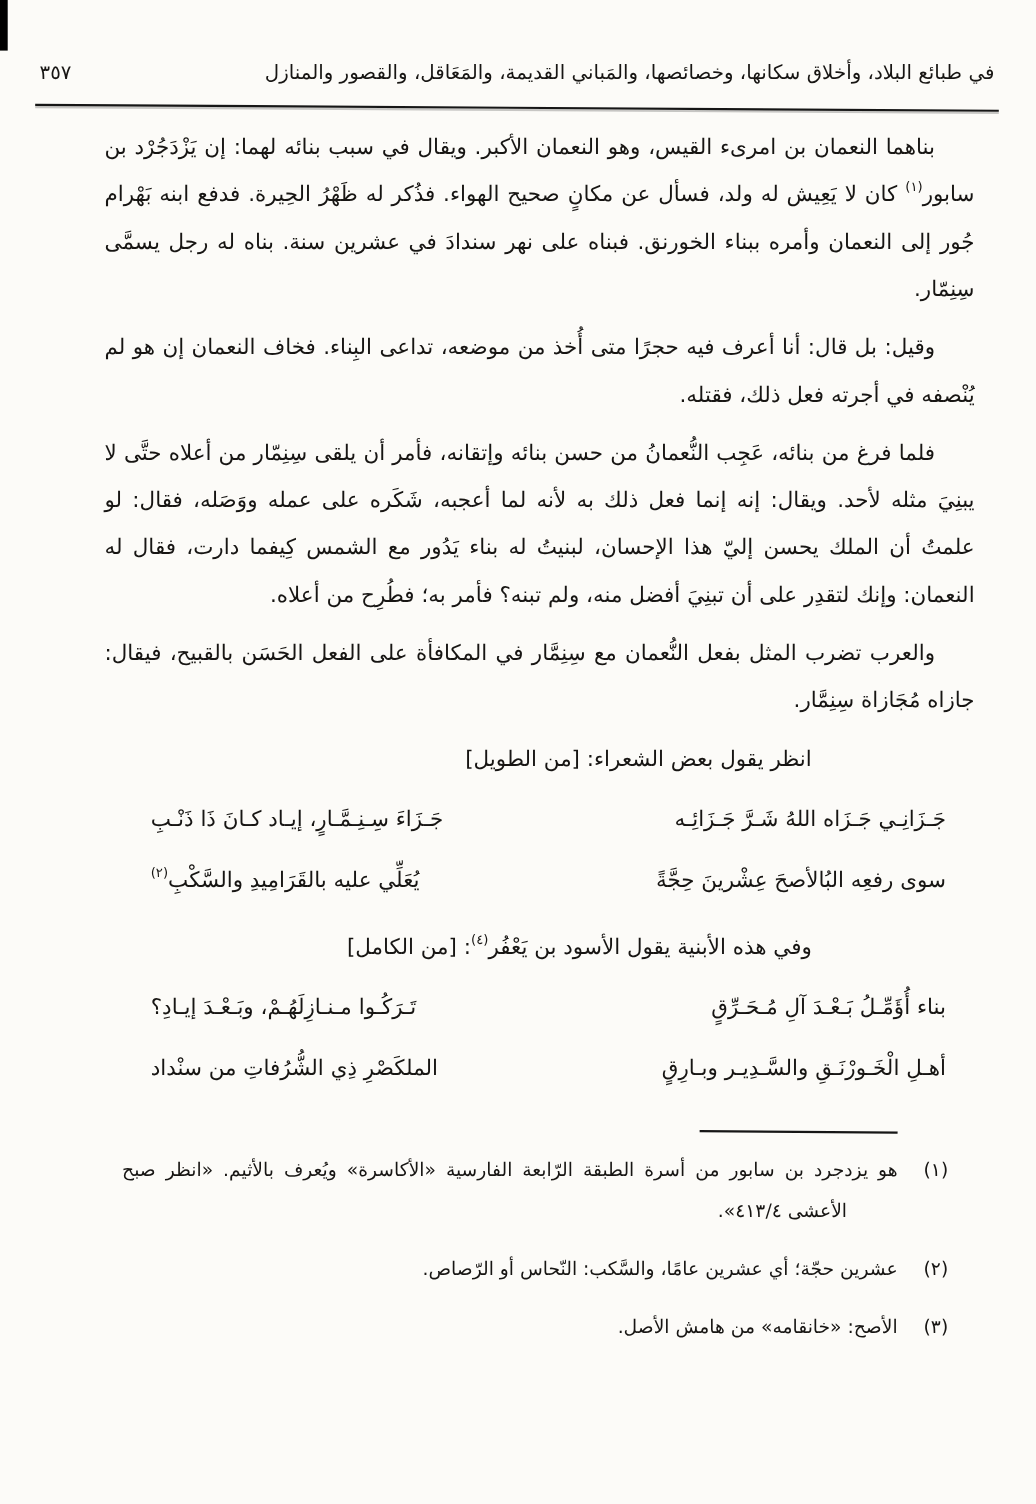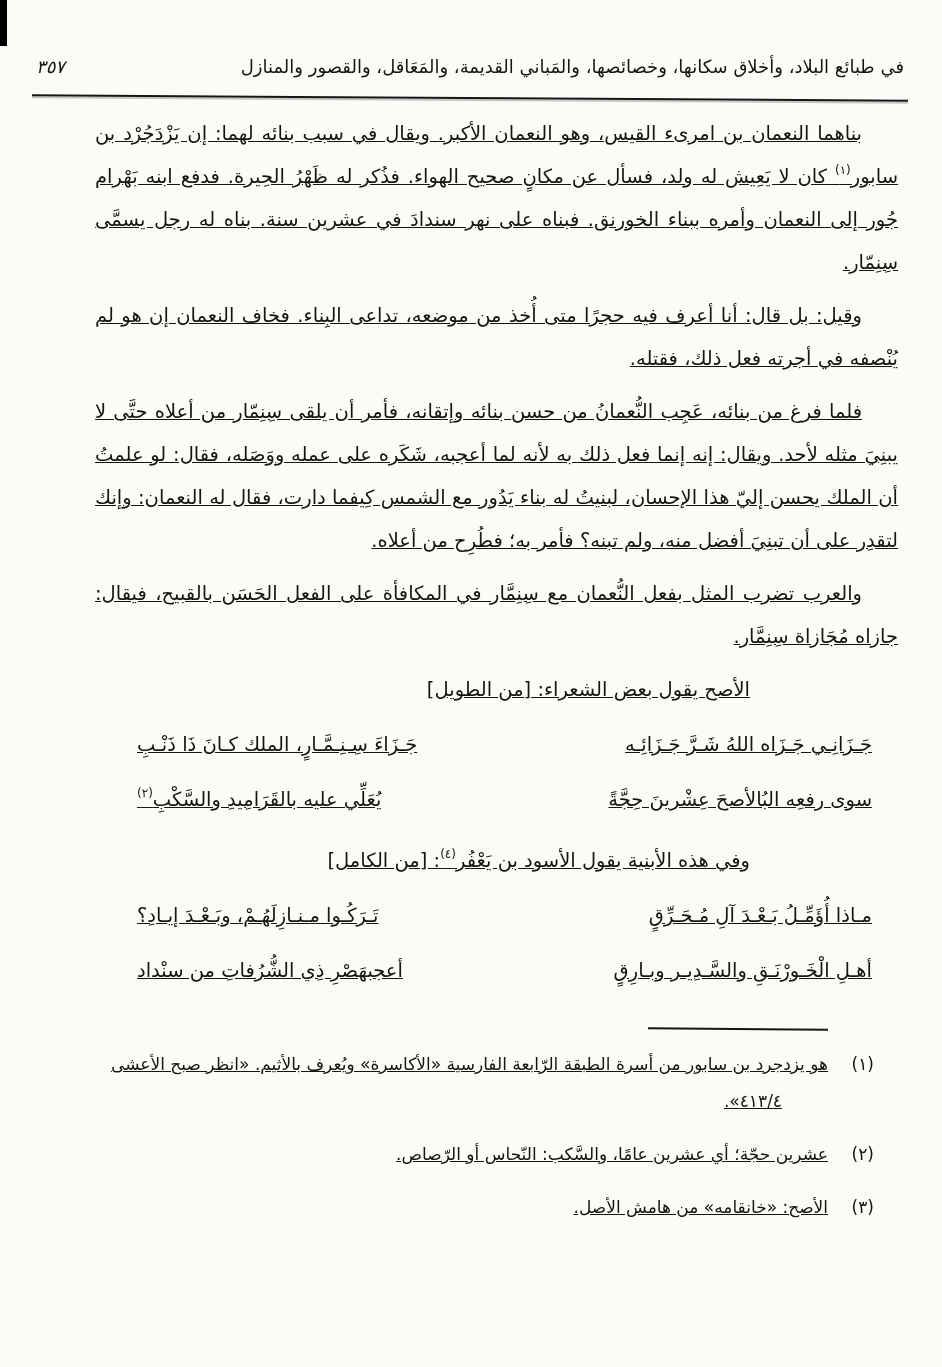--- a/index.html
+++ b/index.html
@@ -17,34 +17,33 @@
     position: absolute; top: 0; left: 0;
     width: 7px; height: 46px; background: #000;
   }
 
   .page-header {
     position: absolute; top: 56px; right: 38px; left: 36px;
     display: flex; justify-content: space-between; align-items: baseline;
     font-size: 18px; white-space: nowrap;
   }
   .page-header .title { letter-spacing: 0; }
-  .page-header .pageno { font-size: 18px; margin-right: 4px; font-style: italic; }
+  .page-header .pageno { font-size: 18px; margin-right: 4px; }
 
   .header-rule {
     position: absolute; top: 97px; right: 34px; left: 32px;
     height: 2px; background: #161616;
     transform: rotate(0.35deg);
     box-shadow: 0 2px 0 rgba(40,40,40,0.25);
   }
 
   .body-text {
-    position: absolute; top: 112px; right: 44px; left: 95px;
+    position: absolute; top: 112px; right: 56px; left: 95px;
     font-size: 19.5px; line-height: 43px;
     text-align: justify;
-    text-decoration: underline;
   }
   .para { margin: 0 0 10px 0; text-indent: 36px; }
   .poem-intro { margin: 2px 0 6px 0; text-indent: 148px; text-align: right; }
 
   .poem {
     margin: 2px 26px 12px 42px;
     line-height: 55px;
   }
   .verse { display: flex; justify-content: space-between; }
   .hemistich { white-space: nowrap; }
@@ -86,40 +85,40 @@
   </div>
 
   <div class="header-rule"></div>
 
   <div class="body-text">
 
     <p class="para">بناهما النعمان بن امرىء القيس، وهو النعمان الأكبر. ويقال في سبب بنائه لهما: إن يَزْدَجُرْد بن سابور<sup class="fn-mark">(١)</sup> كان لا يَعِيش له ولد، فسأل عن مكانٍ صحيح الهواء. فذُكر له ظَهْرُ الحِيرة. فدفع ابنه بَهْرام جُور إلى النعمان وأمره ببناء الخورنق. فبناه على نهر سندادَ في عشرين سنة. بناه له رجل يسمَّى سِنِمّار.</p>
       <p class="para">وقيل: بل قال: أنا أعرف فيه حجرًا متى أُخذ من موضعه، تداعى البِناء. فخاف النعمان إن هو لم يُنْصفه في أجرته فعل ذلك، فقتله.</p>
       <p class="para">فلما فرغ من بنائه، عَجِب النُّعمانُ من حسن بنائه وإتقانه، فأمر أن يلقى سِنِمّار من أعلاه حتَّى لا يبنِيَ مثله لأحد. ويقال: إنه إنما فعل ذلك به لأنه لما أعجبه، شَكَره على عمله ووَصَله، فقال: لو علمتُ أن الملك يحسن إليّ هذا الإحسان، لبنيتُ له بناء يَدُور مع الشمس كِيفما دارت، فقال له النعمان: وإنك لتقدِر على أن تبنِيَ أفضل منه، ولم تبنه؟ فأمر به؛ فطُرِح من أعلاه.</p>
       <p class="para">والعرب تضرب المثل بفعل النُّعمان مع سِنِمَّار في المكافأة على الفعل الحَسَن بالقبيح، فيقال: جازاه مُجَازاة سِنِمَّار.</p>
-      <p class="poem-intro">الأصح يقول بعض الشعراء: [من الطويل]</p>
+      <p class="poem-intro">انظر يقول بعض الشعراء: [من الطويل]</p>
       <div class="poem">
         <div class="verse">
           <span class="hemistich">جَـزَانِـي جَـزَاه اللهُ شَـرَّ جَـزَائِـه</span>
-          <span class="hemistich">جَـزَاءَ سِـنِـمَّـارٍ، الملك كـانَ ذَا ذَنْـبِ</span>
+          <span class="hemistich">جَـزَاءَ سِـنِـمَّـارٍ، إيـاد كـانَ ذَا ذَنْـبِ</span>
         </div>
         <div class="verse">
           <span class="hemistich">سوى رفعِه البُالأصحَ عِشْرينَ حِجَّةً</span>
           <span class="hemistich">يُعَلِّي عليه بالقَرَامِيدِ والسَّكْبِ<sup class="fn-mark">(٢)</sup></span>
         </div>
       </div>
       <p class="poem-intro">وفي هذه الأبنية يقول الأسود بن يَعْفُر<sup class="fn-mark">(٤)</sup>: [من الكامل]</p>
       <div class="poem">
         <div class="verse">
-          <span class="hemistich">مـاذا أُؤَمِّـلُ بَـعْـدَ آلِ مُـحَـرِّقٍ</span>
+          <span class="hemistich">بناء أُؤَمِّـلُ بَـعْـدَ آلِ مُـحَـرِّقٍ</span>
           <span class="hemistich">تَـرَكُـوا مـنـازِلَهُـمْ، وبَـعْـدَ إيـادِ؟</span>
         </div>
         <div class="verse">
           <span class="hemistich">أهـلِ الْخَـورْنَـقِ والسَّـدِيـر وبـارِقٍ</span>
-          <span class="hemistich">أعجبهَصْرِ ذِي الشُّرُفاتِ من سنْداد</span>
+          <span class="hemistich">الملكَصْرِ ذِي الشُّرُفاتِ من سنْداد</span>
         </div>
       </div>
       <div class="footnote-sep"></div>
     <div class="footnotes">
 
     <p class="footnote"><span class="fn-label">(١)</span>هو يزدجرد بن سابور من أسرة الطبقة الرّابعة الفارسية «الأكاسرة» ويُعرف بالأثيم. «انظر صبح الأعشى ٤١٣/٤».</p>
         <p class="footnote"><span class="fn-label">(٢)</span>عشرين حجّة؛ أي عشرين عامًا، والسَّكب: النّحاس أو الرّصاص.</p>
         <p class="footnote"><span class="fn-label">(٣)</span>الأصح: «خانقامه» من هامش الأصل.</p>
       </div>
   </div>

